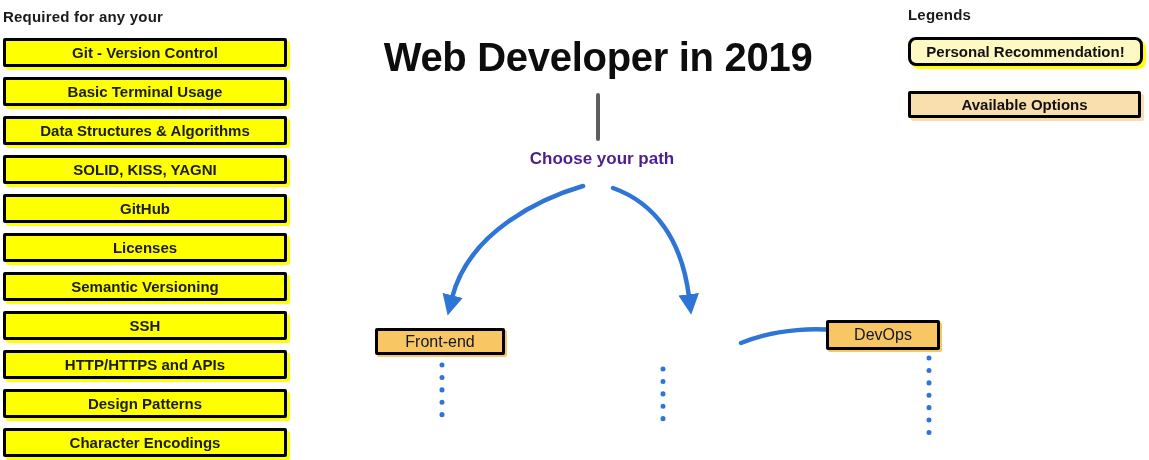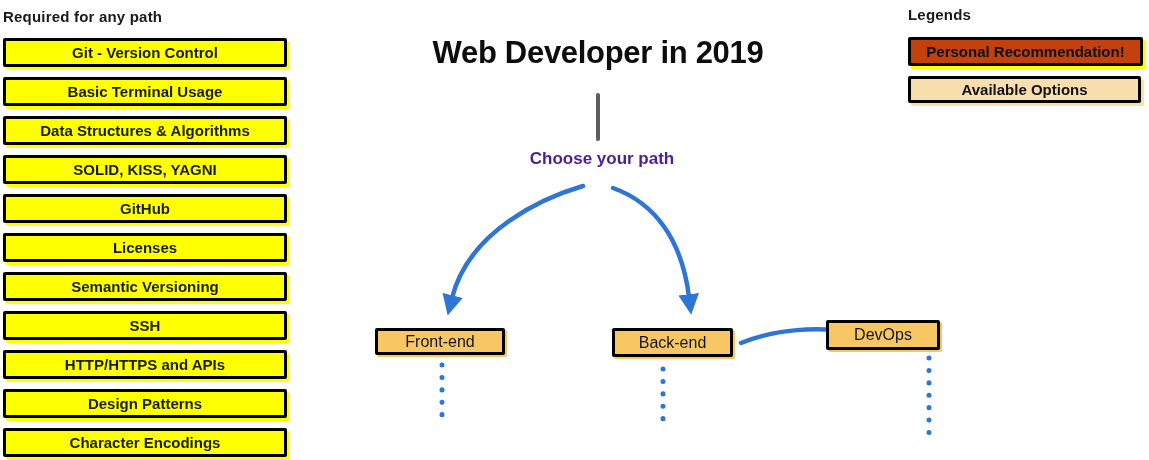--- a/index.html
+++ b/index.html
@@ -23,21 +23,21 @@
   }
   .yellow-box{
     width:284px;height:29px;margin-bottom:10px;
     background:#feff00;box-shadow:3px 3px 0 0 #feff00;
     font-size:15px;font-weight:bold;color:#1c1c1c;
   }
 
   
   .page-title{
     position:absolute;left:598px;top:35px;transform:translateX(-50%);
-    font-size:31px;font-weight:bold;letter-spacing:-0.3px;white-space:nowrap;color:#0d0d0d;
+    font-size:40px;font-weight:bold;letter-spacing:-0.3px;white-space:nowrap;color:#0d0d0d;
   }
   .stem-line{
     position:absolute;left:596px;top:93px;width:4px;height:48px;
     background:#5e5e5e;border-radius:2px;
   }
   .choose-path{
     position:absolute;left:602px;top:149px;transform:translateX(-50%);
     font-size:17px;font-weight:bold;white-space:nowrap;color:#4c1d95;
   }
 
@@ -47,22 +47,22 @@
     font-size:16px;color:#0f172a;
   }
   .node-frontend{left:375px;top:328px;width:130px;height:27px;}
   .node-backend{left:612px;top:328px;width:121px;height:29px;}
   .node-devops{left:826px;top:320px;width:114px;height:30px;}
 
   
   .legend{position:absolute;left:908px;top:6px;width:240px;}
   .legend .legend-list{margin-top:14px;}
   .legend-reco{
-    width:235px;height:29px;background:#c2410c;box-shadow:3px 3px 0 0 #feff00;
-    font-size:15px;font-weight:bold;margin-bottom:10px;
+    width:235px;height:29px;background:#fef9c3;box-shadow:3px 3px 0 0 #feff00;
+    font-size:15px;font-weight:bold;margin-bottom:25px;border-radius:8px;
   }
   .legend-option{
     width:233px;height:27px;background:#f8dfad;box-shadow:3px 3px 0 0 #f8dfad;
     font-size:15px;font-weight:bold;
   }
 
   svg.overlay{position:absolute;inset:0;pointer-events:none;}
 </style>
 </head>
 <body>
@@ -81,42 +81,41 @@
       <path d="M741,343 C775,329 818,326 856,333" marker-end="url(#ah)"></path>
     </g>
     <g stroke="#2e75d5" stroke-width="5" fill="none" stroke-linecap="round" stroke-dasharray="0.1 12.3">
       <path d="M442,365 L442,427"></path>
       <path d="M663,369 L663,430"></path>
       <path d="M929,358 L929,433"></path>
     </g>
   </svg>
 
   <div class="left-col">
-    <div class="section-header">Required for any path</div>
+    <div class="section-header">Required for any your</div>
     <div class="req-list">
       <div class="box yellow-box">Git - Version Control</div>
       <div class="box yellow-box">Basic Terminal Usage</div>
       <div class="box yellow-box">Data Structures &amp; Algorithms</div>
       <div class="box yellow-box">SOLID, KISS, YAGNI</div>
       <div class="box yellow-box">GitHub</div>
       <div class="box yellow-box">Licenses</div>
       <div class="box yellow-box">Semantic Versioning</div>
       <div class="box yellow-box">SSH</div>
       <div class="box yellow-box">HTTP/HTTPS and APIs</div>
       <div class="box yellow-box">Design Patterns</div>
       <div class="box yellow-box">Character Encodings</div>
     </div>
   </div>
 
   <div class="page-title">Web Developer in 2019</div>
   <div class="stem-line"></div>
   <div class="choose-path">Choose your path</div>
 
   <div class="box node node-frontend">Front-end</div>
-  <div class="box node node-backend">Back-end</div>
   <div class="box node node-devops">DevOps</div>
 
   <div class="legend">
     <div class="section-header">Legends</div>
     <div class="legend-list">
       <div class="box legend-reco">Personal Recommendation!</div>
       <div class="box legend-option">Available Options</div>
     </div>
   </div>
 

